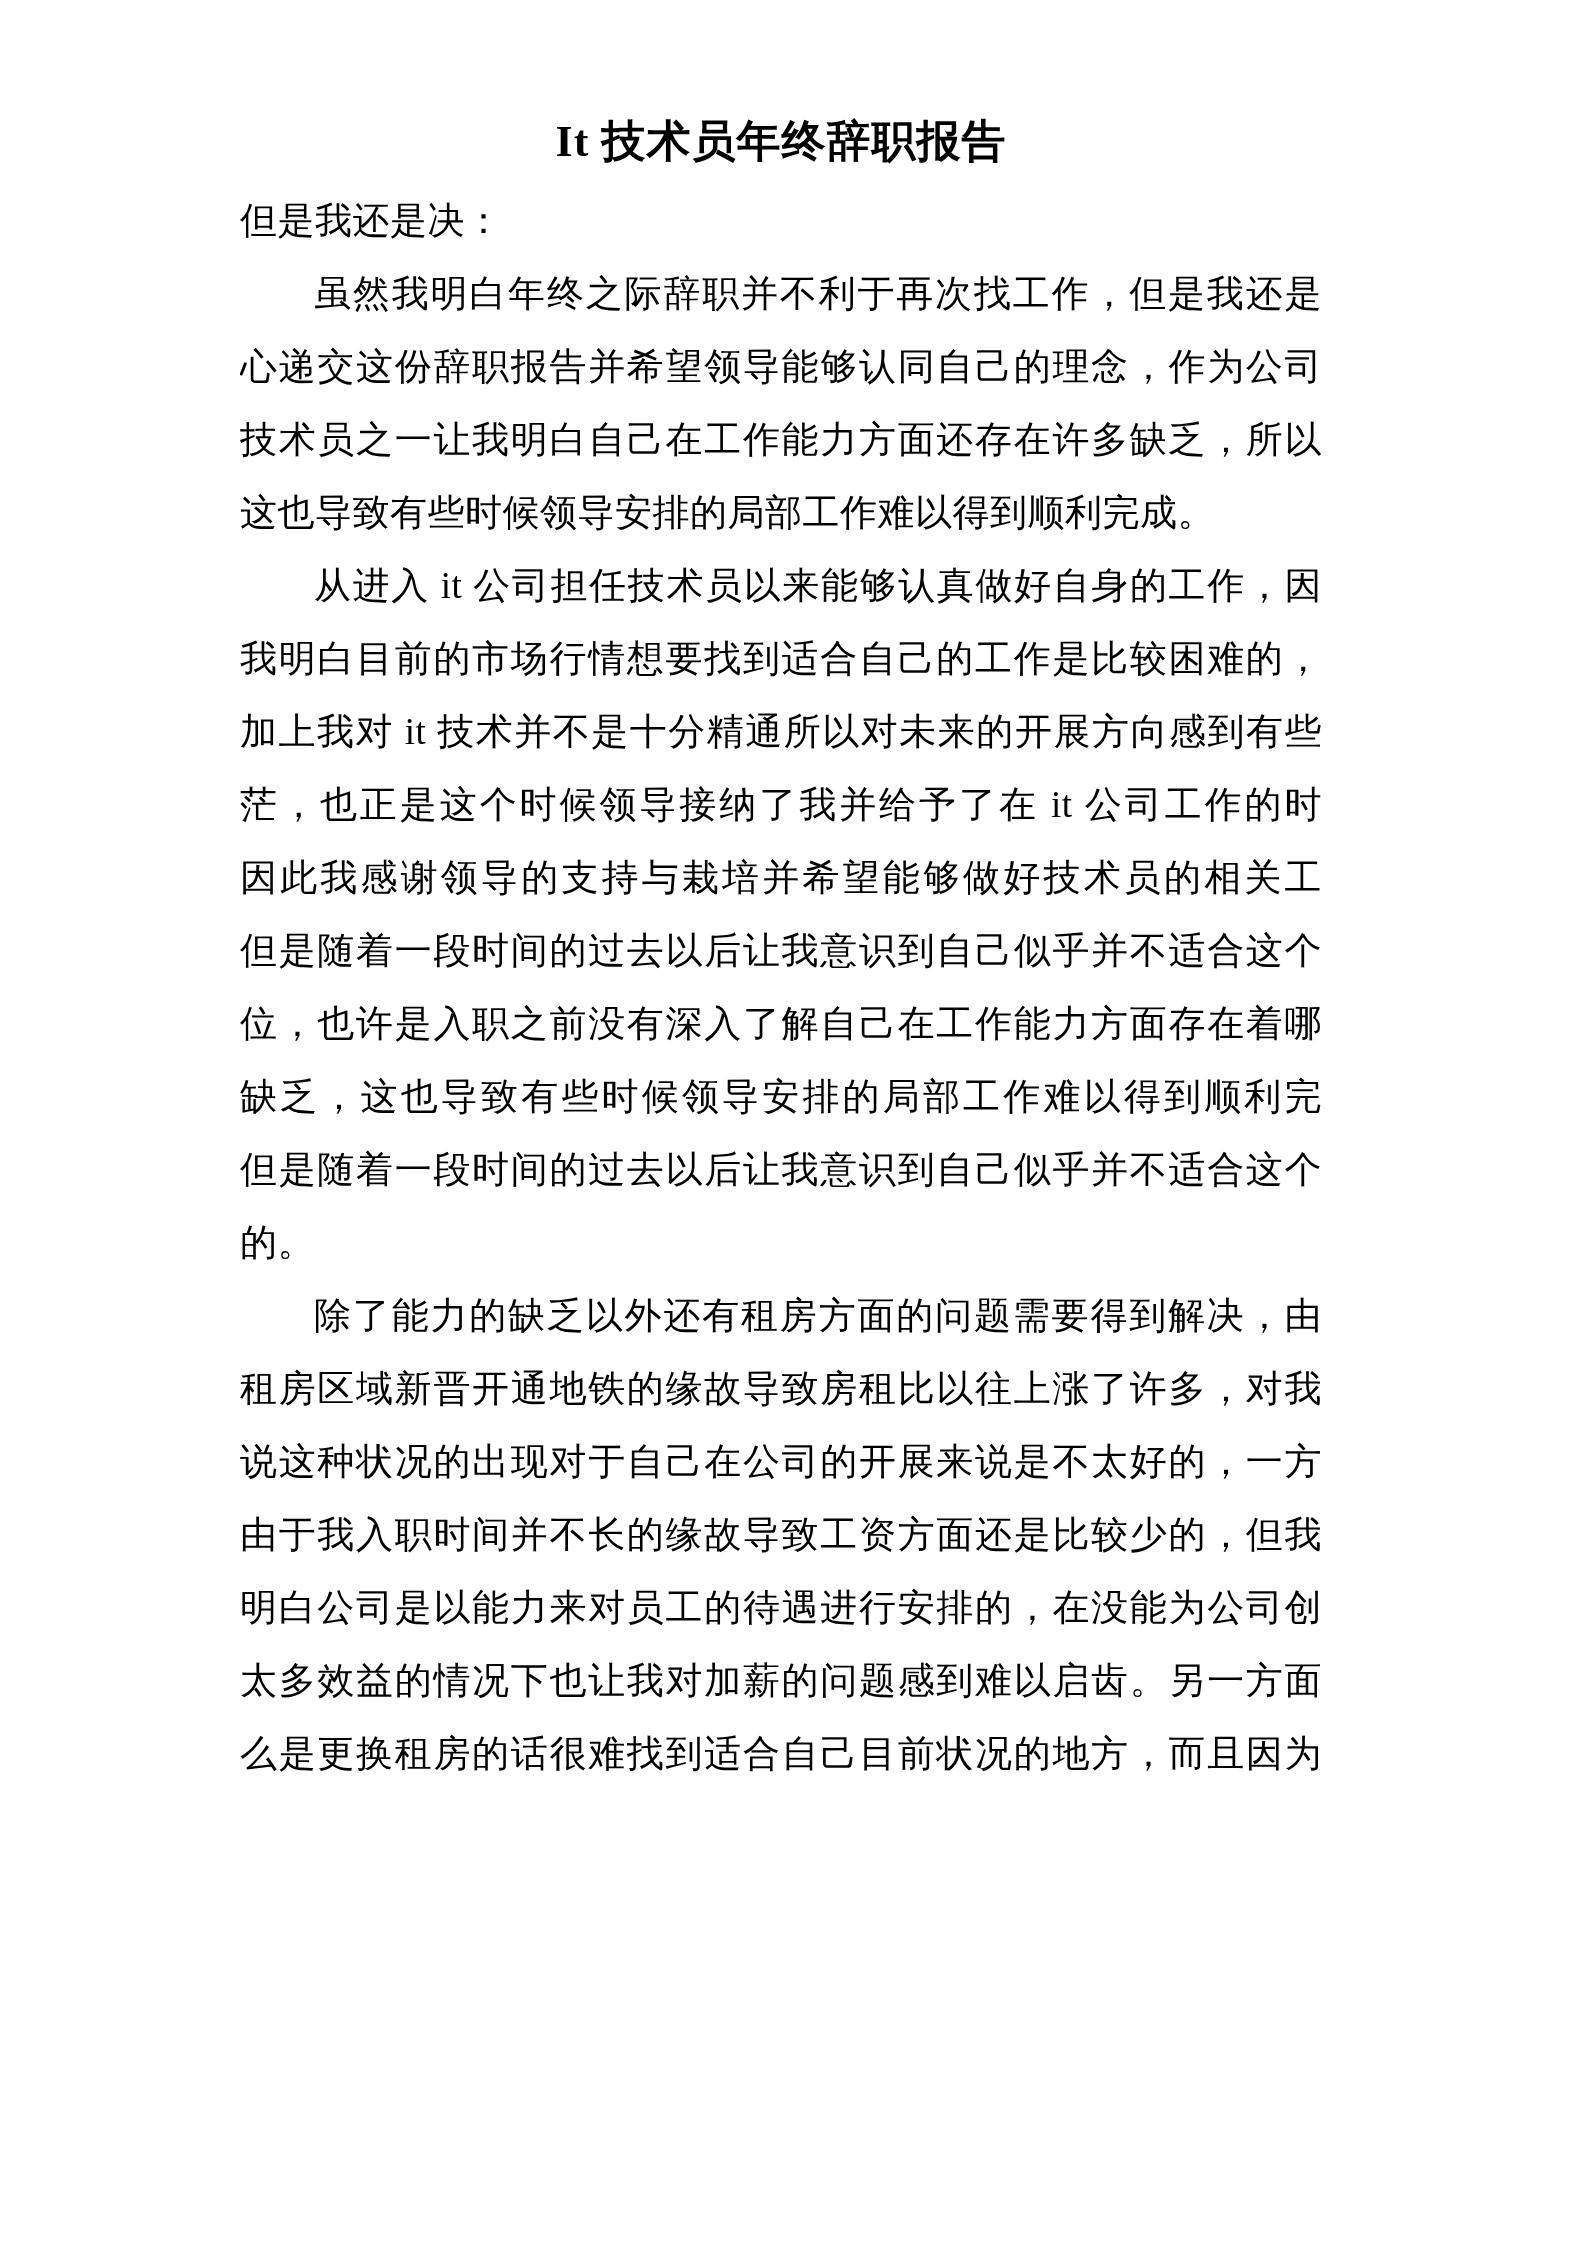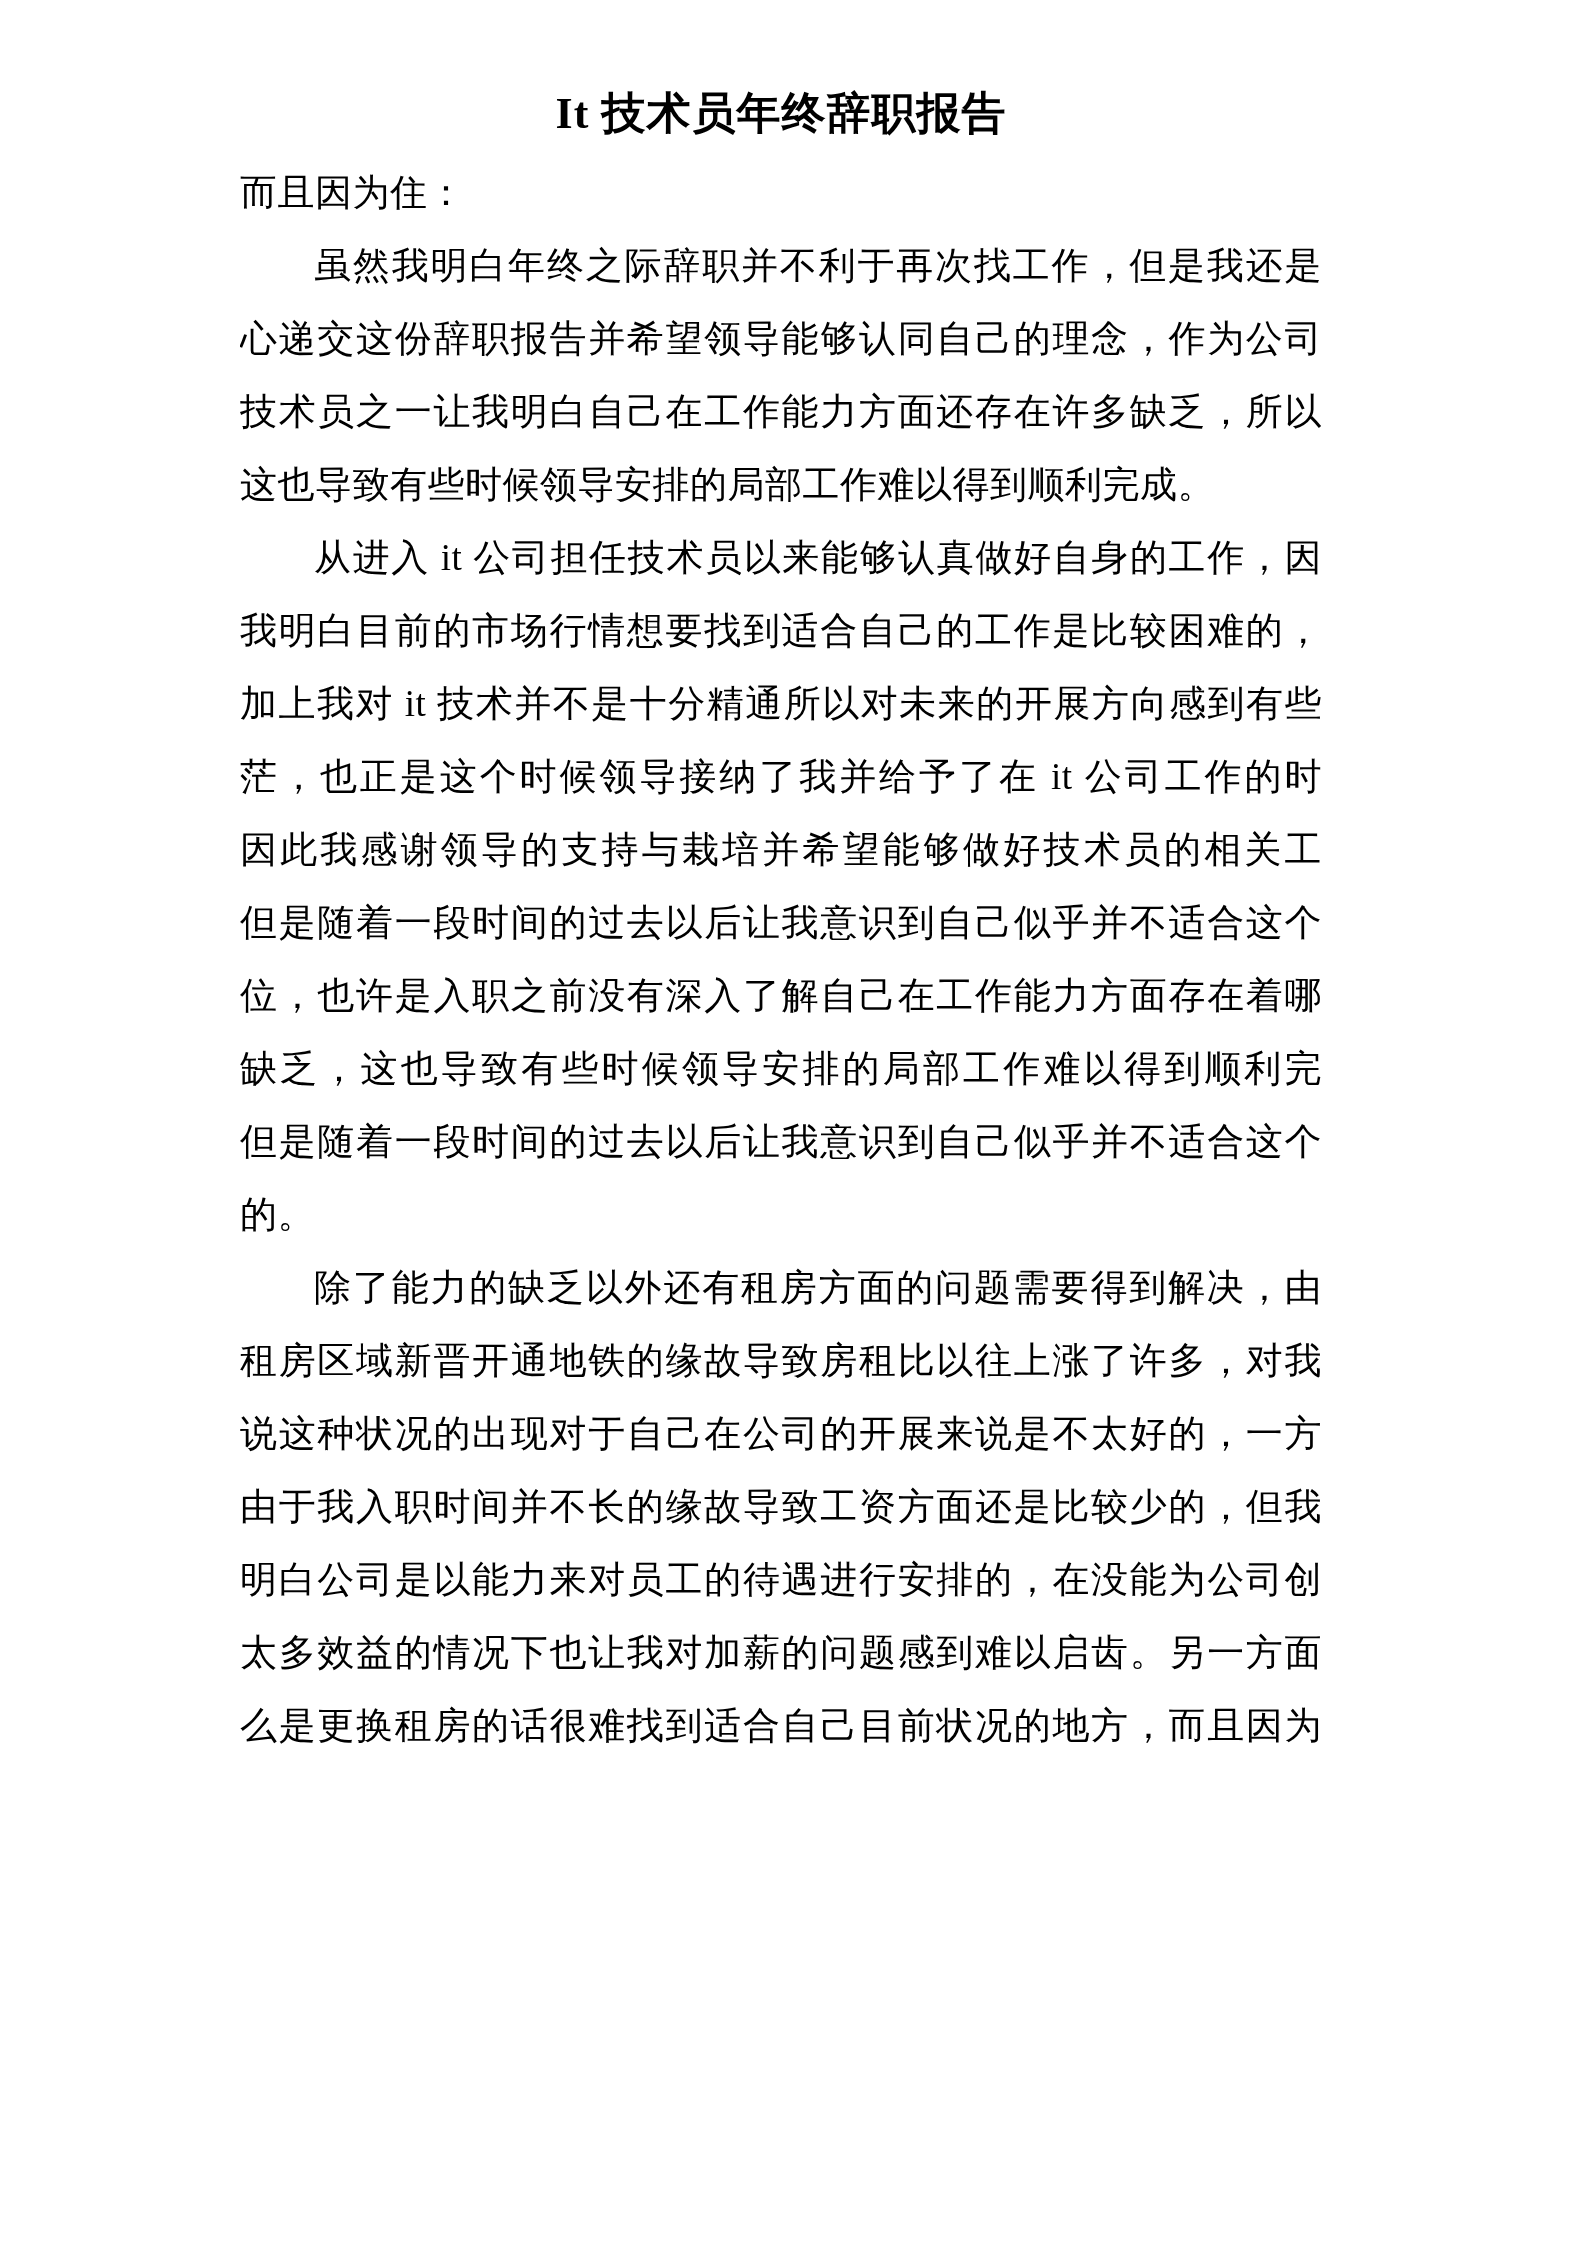--- a/index.html
+++ b/index.html
@@ -8,21 +8,21 @@
     background: #ffffff;
   }
   .page {
     position: relative;
     width: 1586px;
     height: 2244px;
     background: #ffffff;
     color: #000000;
     font-family: "Liberation Serif", "DejaVu Serif", serif;
     box-sizing: border-box;
-    padding: 77px 264px 0 240px;
+    padding: 105px 264px 0 240px;
     overflow: hidden;
   }
   .doc-title {
     font-size: 44px;
     font-weight: bold;
     line-height: 73px;
     text-align: center;
     letter-spacing: 1px;
     margin: 0 0 6px 0;
   }
@@ -43,21 +43,21 @@
   .line.indent {
     text-indent: 74px;
   }
 </style>
 </head>
 <body>
 
 <div class="page">
   <h1 class="doc-title">It 技术员年终辞职报告</h1>
 
-  <div class="line">而且因为住：</div>
+  <div class="line">但是我还是决：</div>
   <div class="line indent fill">虽然我明白年终之际辞职并不利于再次找工作，但是我还是决</div>
   <div class="line fill">心递交这份辞职报告并希望领导能够认同自己的理念，作为公司的</div>
   <div class="line fill">技术员之一让我明白自己在工作能力方面还存在许多缺乏，所以我</div>
   <div class="line">这也导致有些时候领导安排的局部工作难以得到顺利完成。</div>
   <div class="line indent fill">从进入 it 公司担任技术员以来能够认真做好自身的工作，因为</div>
   <div class="line fill">我明白目前的市场行情想要找到适合自己的工作是比较困难的，再</div>
   <div class="line fill">加上我对 it 技术并不是十分精通所以对未来的开展方向感到有些迷</div>
   <div class="line fill">茫，也正是这个时候领导接纳了我并给予了在 it 公司工作的时机，</div>
   <div class="line fill">因此我感谢领导的支持与栽培并希望能够做好技术员的相关工作，</div>
   <div class="line fill">但是随着一段时间的过去以后让我意识到自己似乎并不适合这个岗</div>

